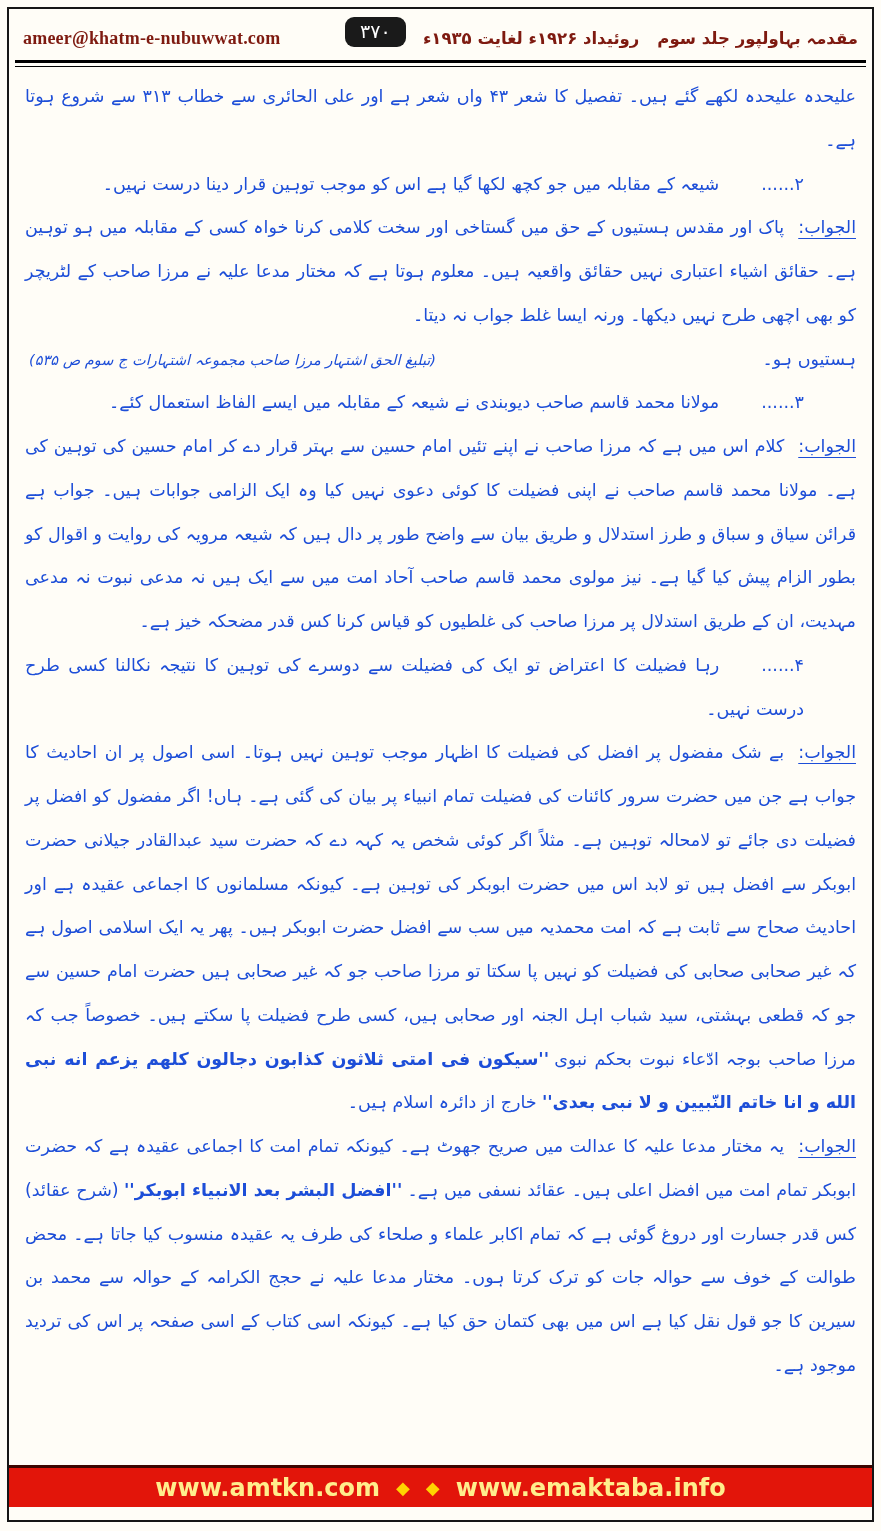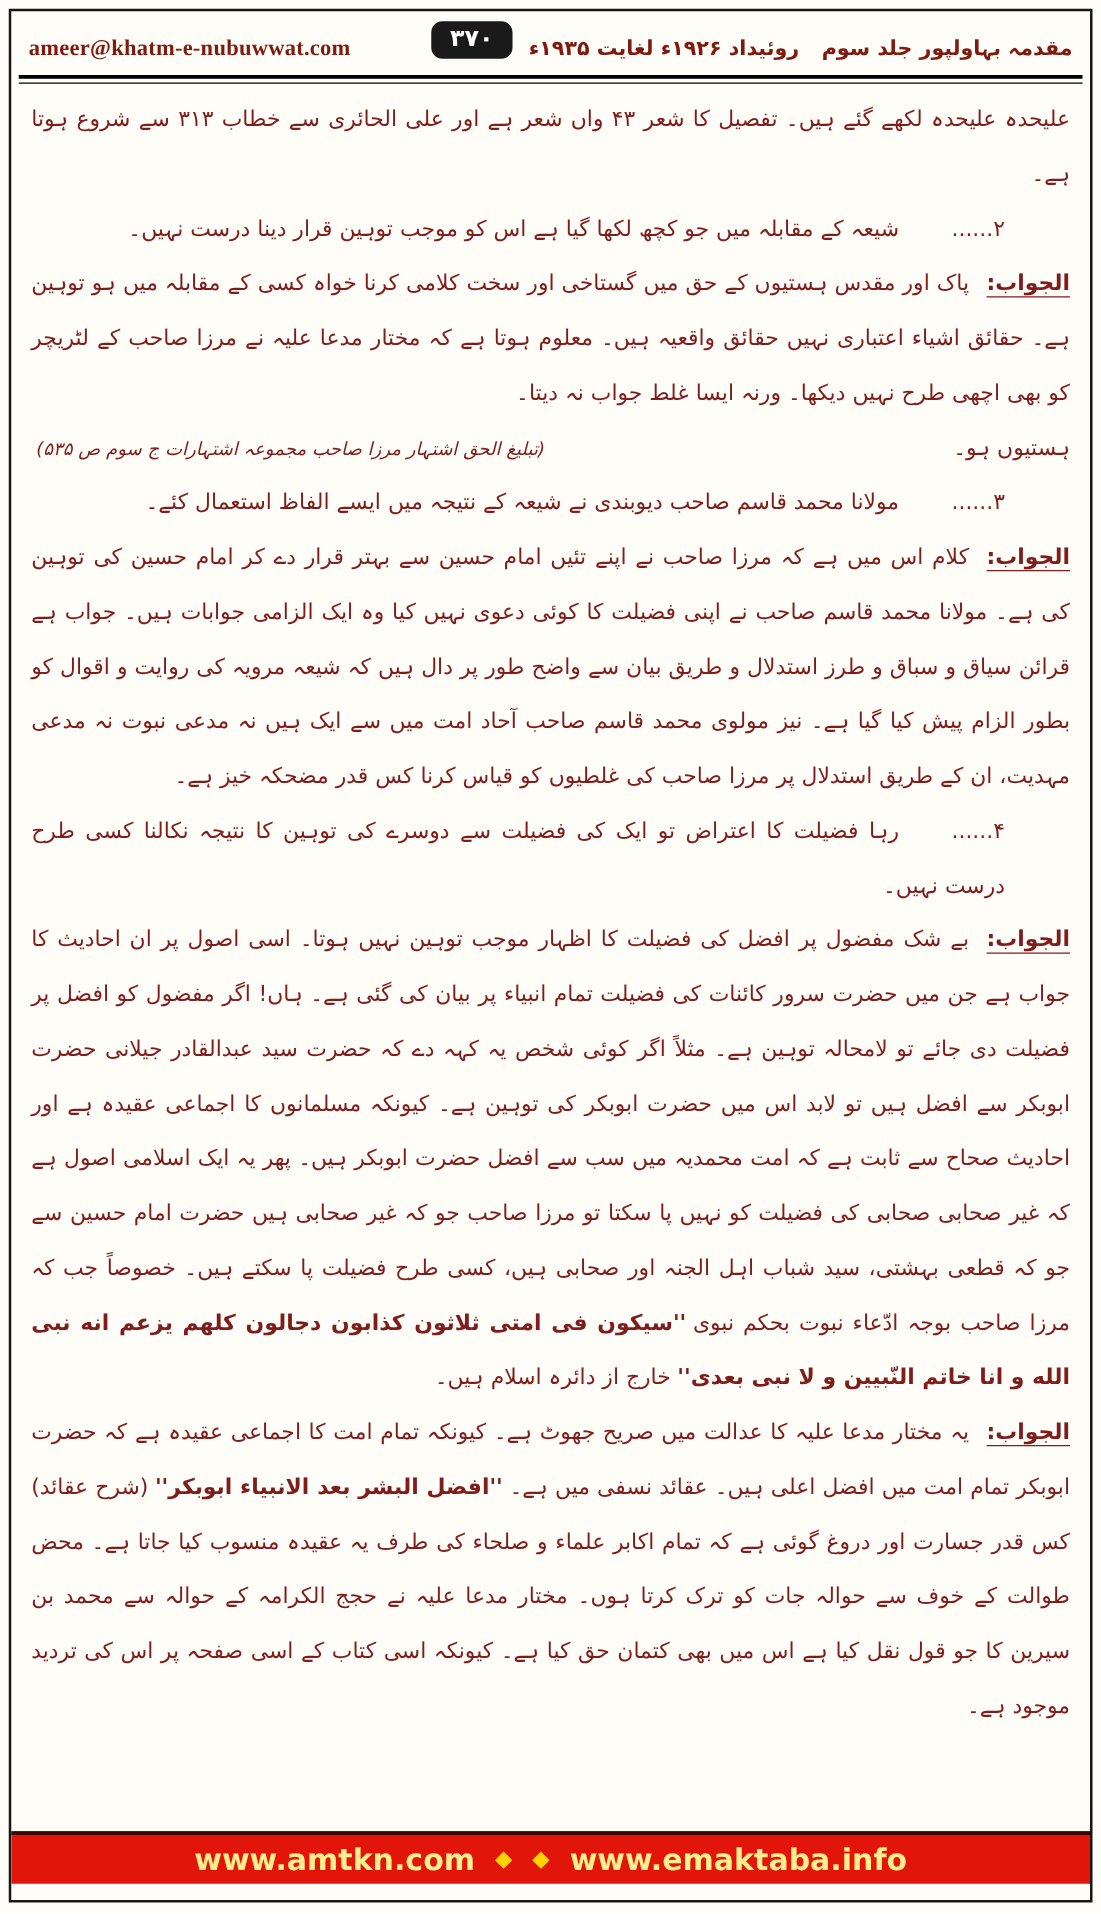--- a/index.html
+++ b/index.html
@@ -27,46 +27,46 @@
   .email {
     font-family: "Liberation Serif", serif;
     font-weight: bold; font-size: 18px; color: #7e1a10;
     letter-spacing: 0.2px;
   }
   .badge {
     position: absolute; left: 336px; top: 8px;
     background: #1a1a1a; color: #ffffff;
     border-radius: 9px;
     padding: 3px 15px 5px;
-    font-size: 19px; font-weight: bold;
+    font-size: 19px; font-weight: normal;
   }
   .titles {
     direction: rtl;
     display: flex; align-items: center; gap: 18px;
     color: #7e1a10; font-weight: bold; font-size: 16.5px;
   }
   .rule {
     margin: 3px 6px 0;
     height: 7px;
     border-top: 3px solid #000;
     border-bottom: 1.5px solid #000;
   }
   
   .bodytext {
     flex: 1; overflow: hidden;
     direction: rtl; text-align: justify;
     padding: 8px 16px 0;
     font-size: 17.5px; line-height: 2.5;
-    color: #7f1d1d;
+    color: #1d4ed8;
   }
   .para { text-align: justify; }
   .numbered { padding-right: 52px; }
   .num { letter-spacing: 2px; margin-left: 2.4em; font-weight: 500; }
   .label {
-    font-weight: bold;
+    font-weight: normal;
     text-decoration: underline;
     text-underline-offset: 5px;
     margin-left: 0.8em;
   }
   .quote { font-weight: bold; margin: 0 0.3em; }
   .cite-row {
     display: flex; justify-content: space-between; align-items: baseline;
     padding-left: 4px;
   }
   .cite { font-size: 14.5px; font-style: italic; }
@@ -105,21 +105,21 @@
 
       <p class="para numbered"><span class="num">۲......</span><span>شیعہ کے مقابلہ میں جو کچھ لکھا گیا ہے اس کو موجب توہین قرار دینا درست نہیں۔</span></p>
 
       <p class="para"><span class="label">الجواب:</span><span>پاک اور مقدس ہستیوں کے حق میں گستاخی اور سخت کلامی کرنا خواہ کسی کے مقابلہ میں ہو توہین ہے۔ حقائق اشیاء اعتباری نہیں حقائق واقعیہ ہیں۔ معلوم ہوتا ہے کہ مختار مدعا علیہ نے مرزا صاحب کے لٹریچر کو بھی اچھی طرح نہیں دیکھا۔ ورنہ ایسا غلط جواب نہ دیتا۔</span></p>
 
       <div class="cite-row">
         <span>ہستیوں ہو۔</span>
         <span class="cite">(تبلیغ الحق اشتہار مرزا صاحب مجموعہ اشتہارات ج سوم ص ۵۳۵)</span>
       </div>
 
-      <p class="para numbered"><span class="num">۳......</span><span>مولانا محمد قاسم صاحب دیوبندی نے شیعہ کے نتیجہ میں ایسے الفاظ استعمال کئے۔</span></p>
+      <p class="para numbered"><span class="num">۳......</span><span>مولانا محمد قاسم صاحب دیوبندی نے شیعہ کے مقابلہ میں ایسے الفاظ استعمال کئے۔</span></p>
 
       <p class="para"><span class="label">الجواب:</span><span>کلام اس میں ہے کہ مرزا صاحب نے اپنے تئیں امام حسین سے بہتر قرار دے کر امام حسین کی توہین کی ہے۔ مولانا محمد قاسم صاحب نے اپنی فضیلت کا کوئی دعوی نہیں کیا وہ ایک الزامی جوابات ہیں۔ جواب ہے قرائن سیاق و سباق و طرز استدلال و طریق بیان سے واضح طور پر دال ہیں کہ شیعہ مرویہ کی روایت و اقوال کو بطور الزام پیش کیا گیا ہے۔ نیز مولوی محمد قاسم صاحب آحاد امت میں سے ایک ہیں نہ مدعی نبوت نہ مدعی مہدیت، ان کے طریق استدلال پر مرزا صاحب کی غلطیوں کو قیاس کرنا کس قدر مضحکہ خیز ہے۔</span></p>
 
       <p class="para numbered"><span class="num">۴......</span><span>رہا فضیلت کا اعتراض تو ایک کی فضیلت سے دوسرے کی توہین کا نتیجہ نکالنا کسی طرح درست نہیں۔</span></p>
 
       <p class="para"><span class="label">الجواب:</span><span>بے شک مفضول پر افضل کی فضیلت کا اظہار موجب توہین نہیں ہوتا۔ اسی اصول پر ان احادیث کا جواب ہے جن میں حضرت سرور کائنات کی فضیلت تمام انبیاء پر بیان کی گئی ہے۔ ہاں! اگر مفضول کو افضل پر فضیلت دی جائے تو لامحالہ توہین ہے۔ مثلاً اگر کوئی شخص یہ کہہ دے کہ حضرت سید عبدالقادر جیلانی حضرت ابوبکر سے افضل ہیں تو لابد اس میں حضرت ابوبکر کی توہین ہے۔ کیونکہ مسلمانوں کا اجماعی عقیدہ ہے اور احادیث صحاح سے ثابت ہے کہ امت محمدیہ میں سب سے افضل حضرت ابوبکر ہیں۔ پھر یہ ایک اسلامی اصول ہے کہ غیر صحابی صحابی کی فضیلت کو نہیں پا سکتا تو مرزا صاحب جو کہ غیر صحابی ہیں حضرت امام حسین سے جو کہ قطعی بہشتی، سید شباب اہل الجنہ اور صحابی ہیں، کسی طرح فضیلت پا سکتے ہیں۔ خصوصاً جب کہ مرزا صاحب بوجہ ادّعاء نبوت بحکم نبوی</span><span class="quote">''سیکون فی امتی ثلاثون کذابون دجالون کلهم یزعم انه نبی الله و انا خاتم النّبیین و لا نبی بعدی''</span><span>خارج از دائرہ اسلام ہیں۔</span></p>
 
 
       <p class="para"><span class="label">الجواب:</span><span>یہ مختار مدعا علیہ کا عدالت میں صریح جھوٹ ہے۔ کیونکہ تمام امت کا اجماعی عقیدہ ہے کہ حضرت ابوبکر تمام امت میں افضل اعلی ہیں۔ عقائد نسفی میں ہے۔</span><span class="quote">''افضل البشر بعد الانبیاء ابوبکر''</span><span>(شرح عقائد) کس قدر جسارت اور دروغ گوئی ہے کہ تمام اکابر علماء و صلحاء کی طرف یہ عقیدہ منسوب کیا جاتا ہے۔ محض طوالت کے خوف سے حوالہ جات کو ترک کرتا ہوں۔ مختار مدعا علیہ نے حجج الکرامہ کے حوالہ سے محمد بن سیرین کا جو قول نقل کیا ہے اس میں بھی کتمان حق کیا ہے۔ کیونکہ اسی کتاب کے اسی صفحہ پر اس کی تردید موجود ہے۔</span></p>
 

